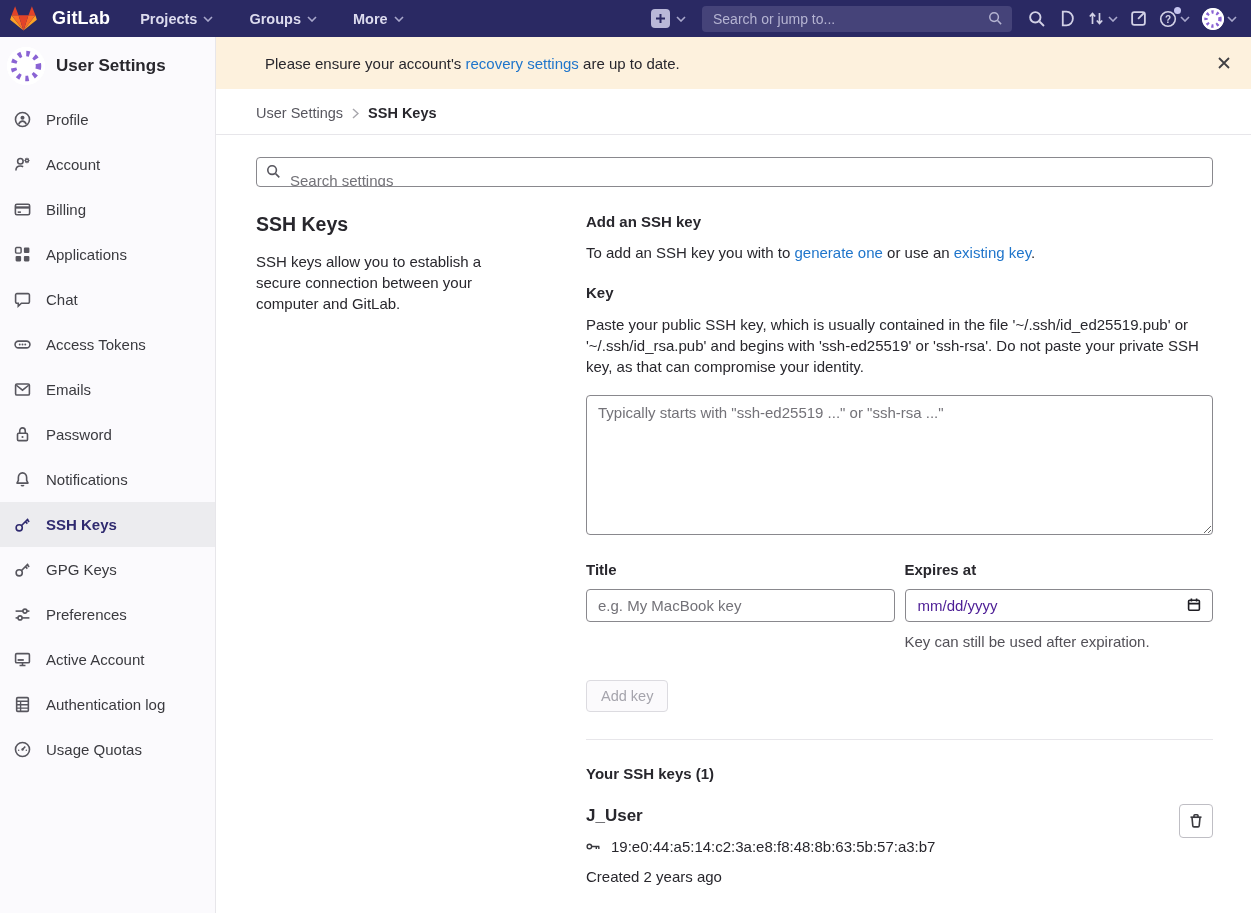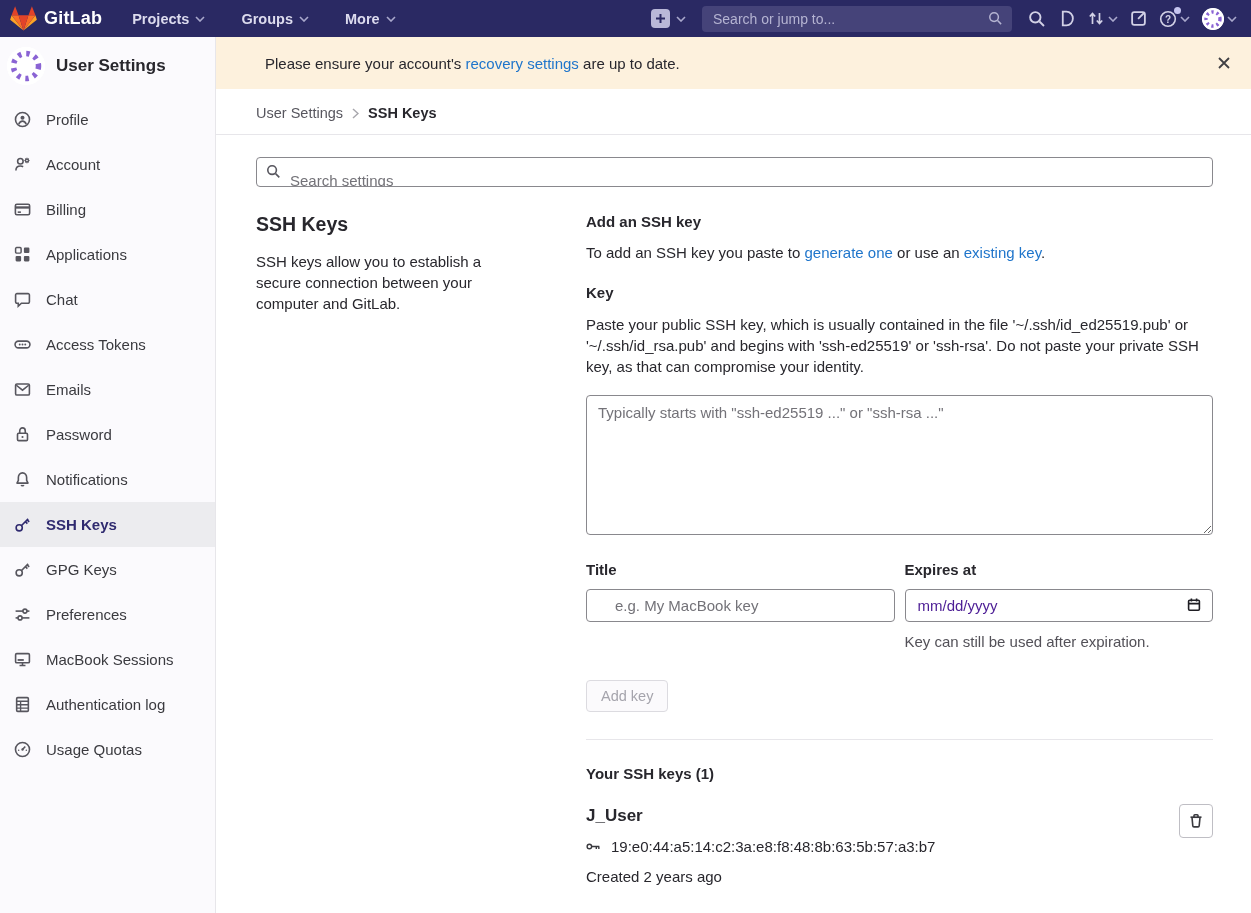--- a/index.html
+++ b/index.html
@@ -12,21 +12,21 @@
   a { text-decoration:none; cursor:pointer; }
   button { cursor:pointer; font-family:inherit; }
   svg { display:block; }
 
   
   .navbar {
     height:37px; background:var(--navbar-bg,#2a2963);
     display:flex; align-items:center; padding:0 14px 0 10px;
   }
   .nav-left { display:flex; align-items:center; }
-  .brand { display:flex; align-items:center; gap:7px; }
+  .brand { display:flex; align-items:center; gap:15px; }
   .wordmark { color:#fff; font-size:18px; font-weight:600; letter-spacing:.2px; }
   .nav-menu { display:flex; margin-left:30px; gap:36px; }
   .nav-menu a { color:#dcdbee; font-size:14.5px; font-weight:600; display:flex; align-items:center; gap:6px; }
   .chev { width:10px; height:6px; }
   .chev path { stroke:#a9a8cc; stroke-width:1.6; fill:none; }
   .nav-right { display:flex; align-items:center; margin-left:auto; gap:12px; }
   .plus-group { display:flex; align-items:center; gap:6px; }
   .plus-box { width:19px; height:19px; border-radius:4px; background:#b9b8d8; display:flex; align-items:center; justify-content:center; }
   .nav-search { width:310px; height:26px; background:#454379; border-radius:4px; display:flex; align-items:center; padding:0 9px; margin:0 4px; }
   .nav-search input { flex:1; background:transparent; border:none; outline:none; color:#e4e3f2; font-size:14px; font-family:inherit; }
@@ -74,21 +74,21 @@
   .blk-heading { margin:0 0 14px; font-size:15px; font-weight:700; color:#28272d; }
   .intro { margin:0 0 23px; font-size:15px; }
   .intro a { color:var(--link-blue,#1f75cb);margin-top:13px; }
   .lbl { display:block; font-weight:700; font-size:15px; margin:0 0 13px; }
   .keyhelp { margin:0 0 18px; font-size:15px; line-height:21px; }
   textarea.keyfield { width:100%; height:140px; border:1px solid #89888d; border-radius:4px; padding:8px 11px; font-size:15px; font-family:inherit; color:#28272d; resize:vertical; outline:none; }
   textarea.keyfield::placeholder { color:#737278; }
   .field-row { display:flex; gap:10px; margin-top:22px; }
   .field { flex:1; min-width:0; }
   .field .flabel { display:block; font-weight:700; font-size:15px; margin-bottom:11px; }
-  .field input[type="text"] { width:100%; height:33px; border:1px solid #89888d; border-radius:4px; padding:0 28px; font-size:15px; outline:none; font-family:inherit; color:#28272d; }
+  .field input[type="text"] { width:100%; height:33px; border:1px solid #89888d; border-radius:4px; padding:0 11px; font-size:15px; outline:none; font-family:inherit; color:#28272d; }
   .field input[type="text"]::placeholder { color:#737278; }
   .date-input { height:33px; border:1px solid #89888d; border-radius:4px; display:flex; align-items:center; justify-content:space-between; padding:0 10px 0 12px; font-size:15px; color:#4c1d95; background:#fff; }
   .fhelp { margin:9px 0 0; font-size:15px; line-height:21px; color:#535158; }
   .btn-add { margin-top:28px; height:32px; padding:0 14px; background:#fbfafc; border:1px solid #dcdbe0; border-radius:4px; font-size:14.5px; color:#a5a4ac; }
   .divider { border:none; border-top:1px solid #e7e6ea; margin:27px 0 0; }
   .keys-heading { margin:25px 0 0; font-size:15px; font-weight:700; }
   .key-item { position:relative; margin-top:24px; padding-right:60px; }
   .key-title { font-size:17px; font-weight:700; color:#28272d; display:inline-block; }
   .fp-row { display:flex; align-items:center; gap:10px; margin-top:12px; font-size:15px; color:#28272d; }
   .fp-row svg { color:#3a3a3f; flex:none; }
@@ -309,21 +309,21 @@
             <circle cx="5.7" cy="11.2" r="1.9" fill="#fbfafd" stroke="currentColor" stroke-width="1.5"></circle>
           </svg>
         <span>Preferences</span>
       </a>
       <a>
         <svg width="17" height="17" viewBox="0 0 16 16">
             <rect x="1.5" y="2.5" width="13" height="8.6" rx="1.1" fill="none" stroke="currentColor" stroke-width="1.5"></rect>
             <rect x="3.4" y="7.6" width="5.8" height="1.7" fill="currentColor"></rect>
             <path d="M8,11.1 V13.5 M5.2,13.7 H10.8" stroke="currentColor" stroke-width="1.5" fill="none"></path>
           </svg>
-        <span>MacBook Sessions</span>
+        <span>Active Account</span>
       </a>
       <a>
         <svg width="17" height="17" viewBox="0 0 16 16">
             <rect x="2.5" y="1.5" width="11" height="13" rx="1" fill="none" stroke="currentColor" stroke-width="1.5"></rect>
             <path d="M2.5,5 H13.5 M2.5,8.2 H13.5 M2.5,11.4 H13.5 M6.2,5 V14.5" stroke="currentColor" stroke-width="1.3" fill="none"></path>
           </svg>
         <span>Authentication log</span>
       </a>
       <a>
         <svg width="17" height="17" viewBox="0 0 16 16">
@@ -366,21 +366,21 @@
       </div>
 
       <div class="section">
         <div class="col-left">
           <h4>SSH Keys</h4>
           <p>SSH keys allow you to establish a secure connection between your computer and GitLab.</p>
         </div>
 
         <div class="col-right">
           <h5 class="blk-heading">Add an SSH key</h5>
-          <p class="intro"><span>To add an SSH key you paste to </span><a>generate one</a><span> or use an </span><a>existing key</a><span>.</span></p>
+          <p class="intro"><span>To add an SSH key you with to </span><a>generate one</a><span> or use an </span><a>existing key</a><span>.</span></p>
 
           <label class="lbl">Key</label>
           <p class="keyhelp">Paste your public SSH key, which is usually contained in the file '~/.ssh/id_ed25519.pub' or '~/.ssh/id_rsa.pub' and begins with 'ssh-ed25519' or 'ssh-rsa'. Do not paste your private SSH key, as that can compromise your identity.</p>
           <textarea class="keyfield" placeholder="Typically starts with &quot;ssh-ed25519 ...&quot; or &quot;ssh-rsa ...&quot;" style=""></textarea>
 
           <div class="field-row">
             <div class="field">
               <label class="flabel">Title</label>
               <input type="text" placeholder="e.g. My MacBook key" style="">
             </div>

